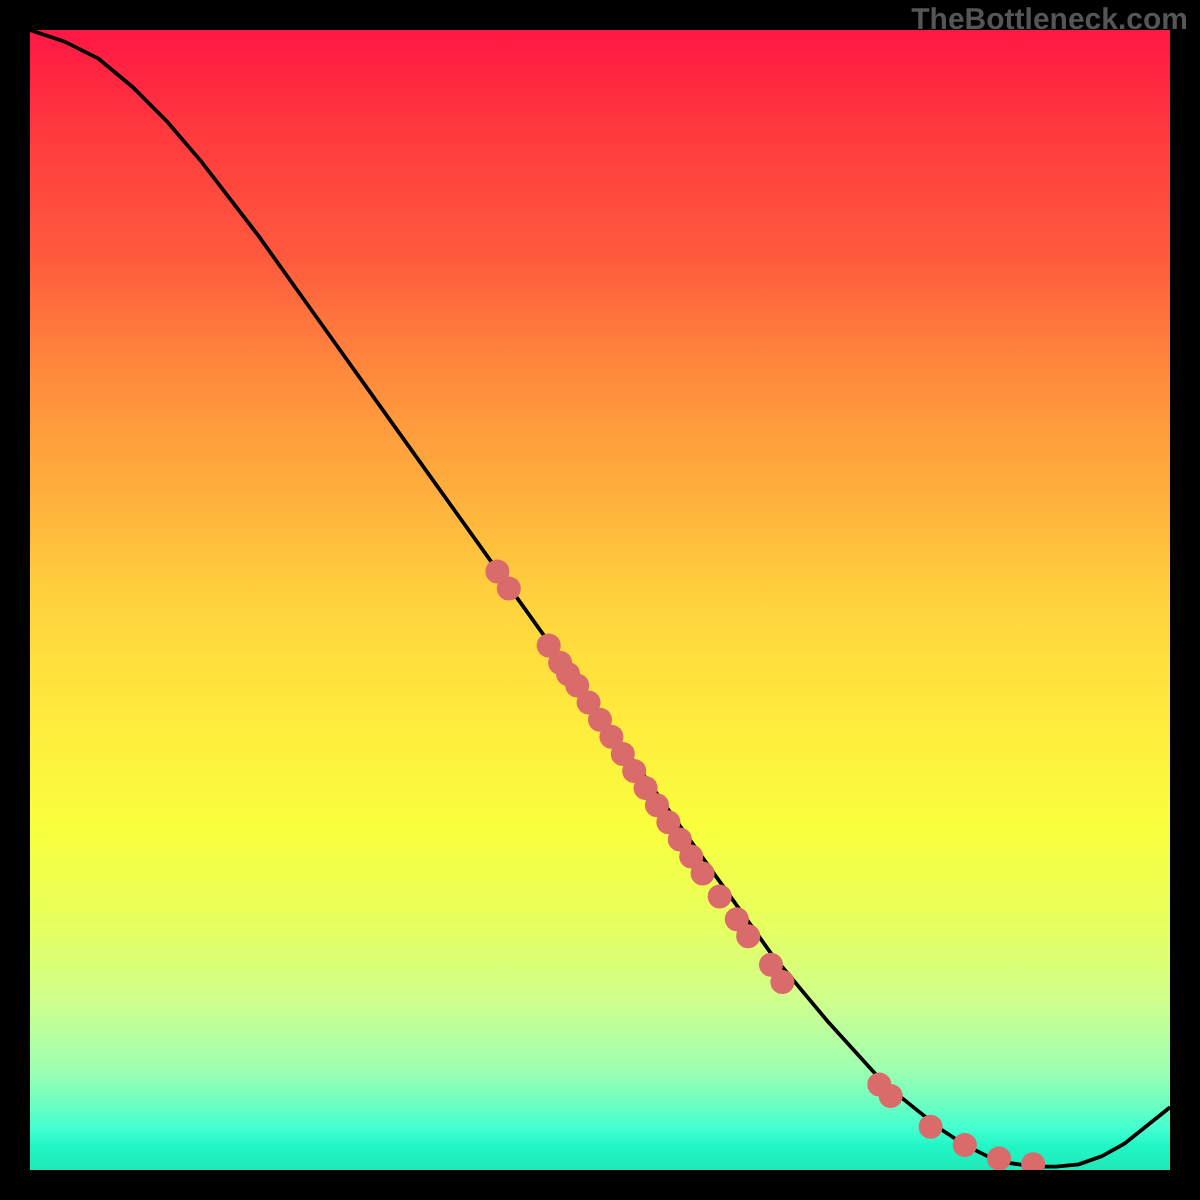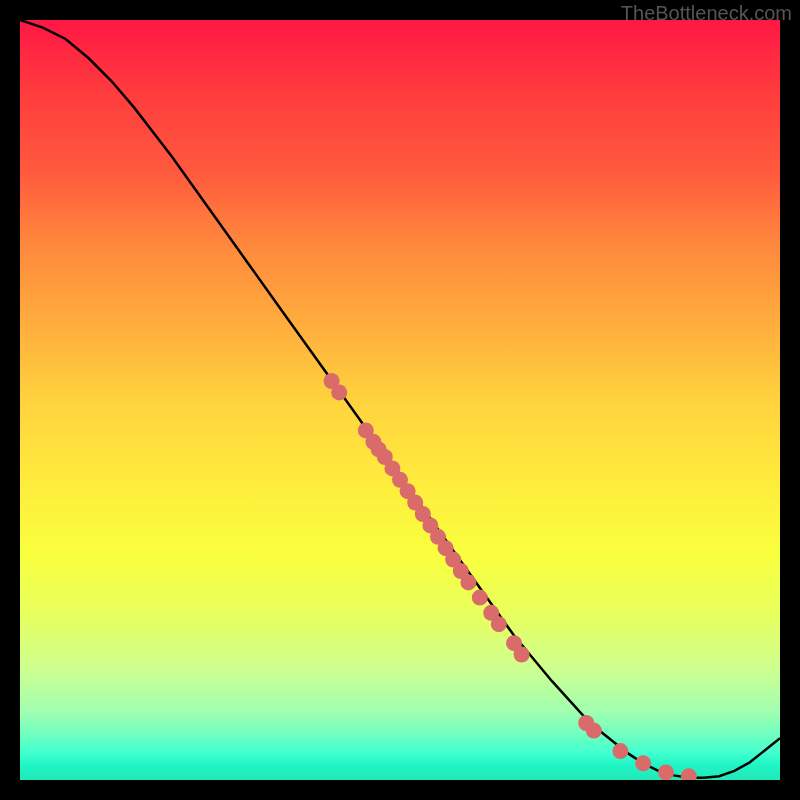--- a/index.html
+++ b/index.html
@@ -34,21 +34,21 @@
       #20f5c5 98%,
       #22e8b8 100%
     );
   }
   .watermark {
     position: absolute;
     top: 2px;
     right: 8px;
     color: #555;
     font-size: 20px;
-    font-weight: normal;
+    font-weight: bold;
     z-index: 10;
   }
   svg {
     position: absolute;
     left: 0;
     top: 0;
     width: 760px;
     height: 760px;
   }
 </style>

